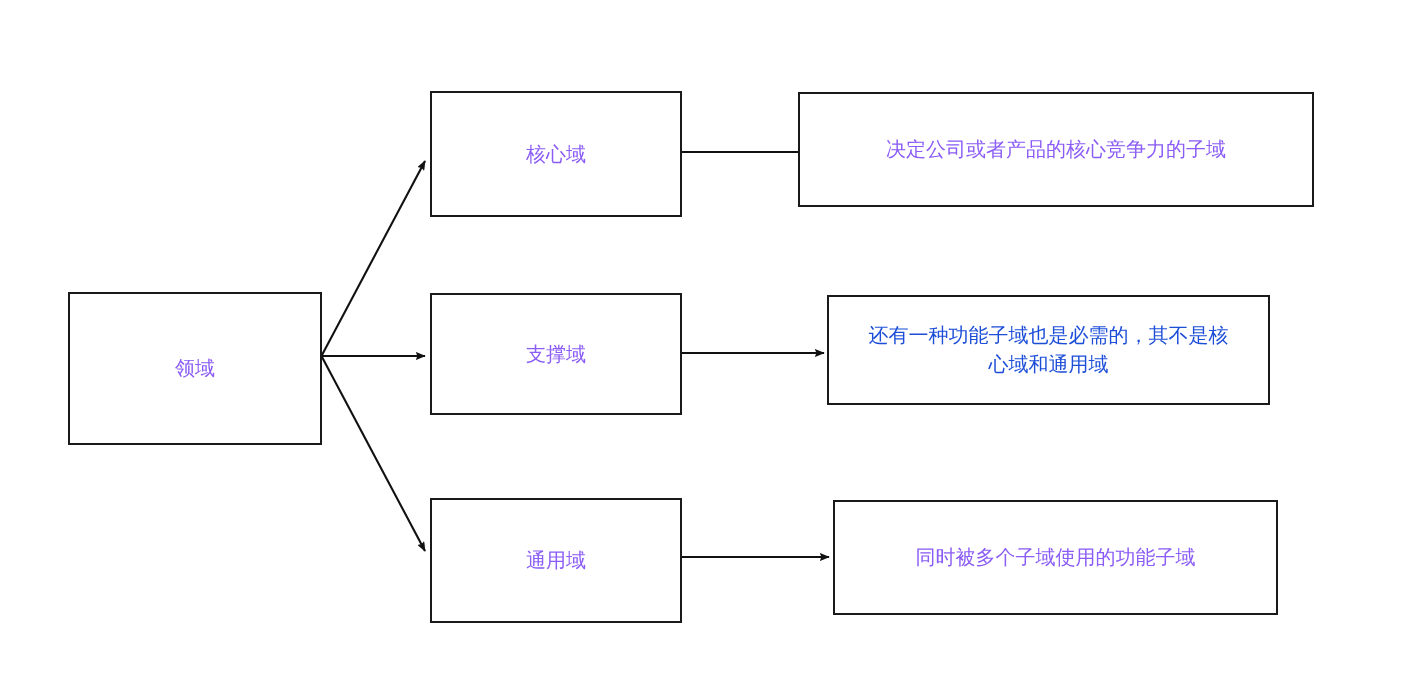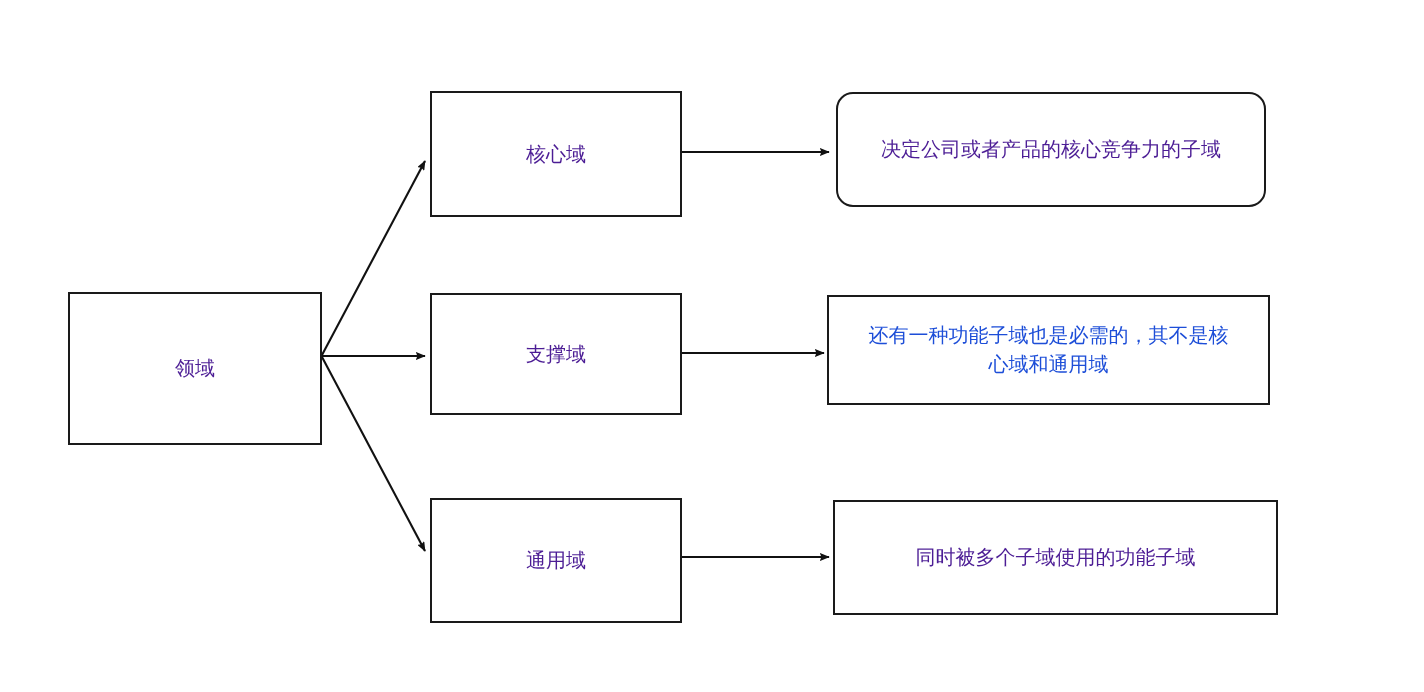--- a/index.html
+++ b/index.html
@@ -27,41 +27,41 @@
   }
   .node {
     position: absolute;
     box-sizing: border-box;
     border: 2px solid #1a1a1a;
     background: #ffffff;
     display: flex;
     align-items: center;
     justify-content: center;
     text-align: center;
-    color: #4c1d95;
+    color: #8b5cf6;
     font-size: 20px;
     line-height: 1.45;
     padding: 4px 10px;
   }
   .node-label {
     display: block;
     width: 100%;
     white-space: pre-line;
   }
   .serif {
     font-family: "Liberation Serif", "DejaVu Serif", serif;
     color: #1d4ed8;
   }
 
   
   #node-domain      { left: 68px;  top: 292px; width: 254px; height: 153px; }
   #node-core        { left: 430px; top: 91px;  width: 252px; height: 126px; }
   #node-support     { left: 430px; top: 293px; width: 252px; height: 122px; }
   #node-generic     { left: 430px; top: 498px; width: 252px; height: 125px; }
-  #node-core-desc   { left: 836px; top: 92px;  width: 430px; height: 115px; border-radius: 17px; }
+  #node-core-desc   { left: 798px; top: 92px;  width: 516px; height: 115px; }
   #node-support-desc{ left: 827px; top: 295px; width: 443px; height: 110px; }
   #node-generic-desc{ left: 833px; top: 500px; width: 445px; height: 115px; }
 </style>
 </head>
 <body>
 
 <div id="canvas">
 
   <svg id="edges" viewBox="0 0 1424 692" xmlns="http://www.w3.org/2000/svg">
     <defs>

